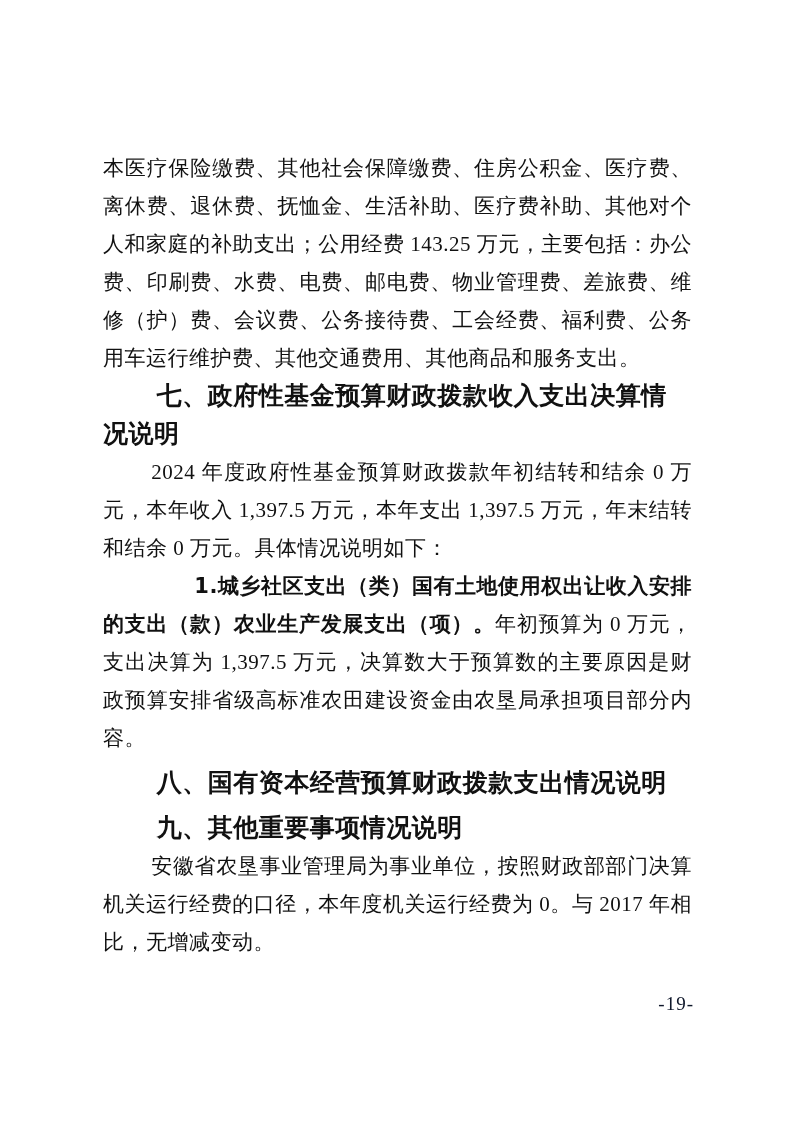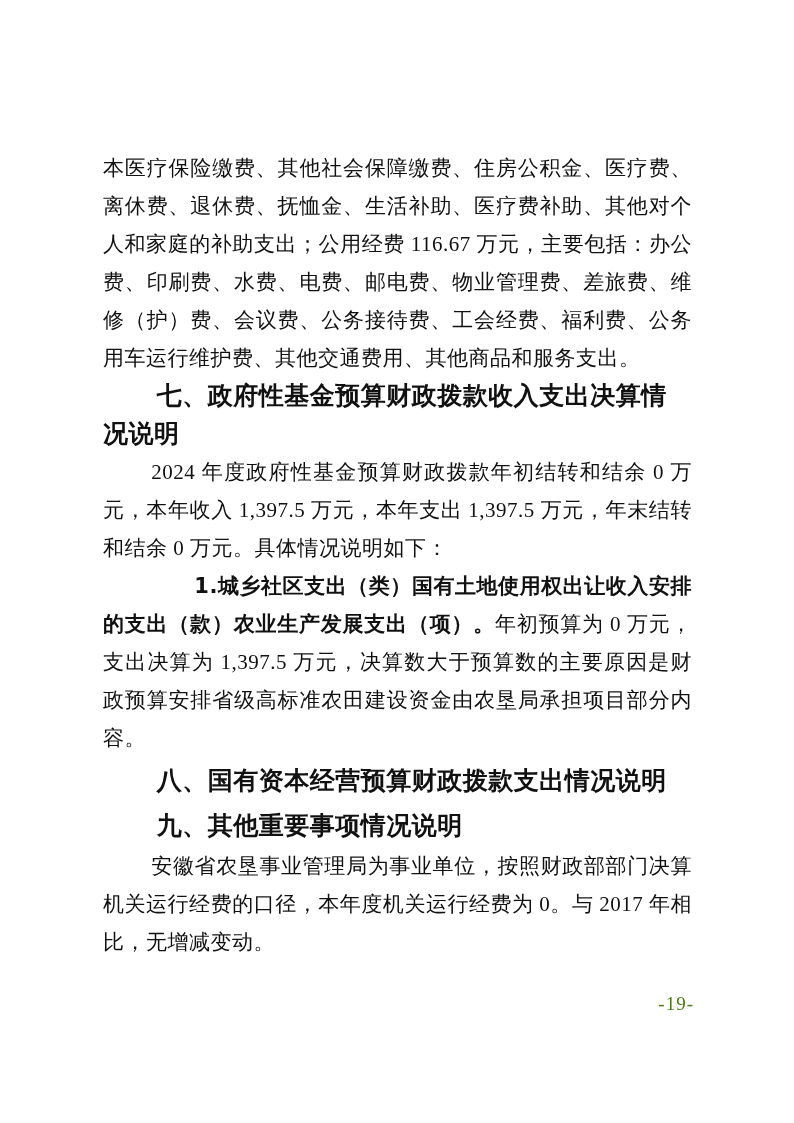--- a/index.html
+++ b/index.html
@@ -28,42 +28,42 @@
   p.body.continued{ text-indent:0; }
   .heading{
     margin:0;
     font-size:25px;
     line-height:38px;
     font-weight:700;
     text-indent:2.15em;
     letter-spacing:0.5px;
     font-family:"DejaVu Sans","Liberation Sans",sans-serif;
   }
-  .heading.sp{ margin-top:7px;font-family:Liberation Mono, monospace; }
+  .heading.sp{ margin-top:7px; }
   p.body .lead{
     font-weight:700;
     font-family:"DejaVu Sans","Liberation Sans",sans-serif;
     margin-left:43px;
   }
   .page-number{
     position:absolute;
     top:993px;right:100px;
     font-size:19px;
     letter-spacing:1px;
-    color:#4d7c0f;
+    color:#0f172a;
     font-family:"Liberation Serif","DejaVu Serif",serif;
   }
 </style>
 </head>
 <body>
 
 <div class="page">
   <div class="content">
 
-    <p class="body continued">本医疗保险缴费、其他社会保障缴费、住房公积金、医疗费、离休费、退休费、抚恤金、生活补助、医疗费补助、其他对个人和家庭的补助支出；公用经费 116.67 万元，主要包括：办公费、印刷费、水费、电费、邮电费、物业管理费、差旅费、维修（护）费、会议费、公务接待费、工会经费、福利费、公务用车运行维护费、其他交通费用、其他商品和服务支出。</p>
+    <p class="body continued">本医疗保险缴费、其他社会保障缴费、住房公积金、医疗费、离休费、退休费、抚恤金、生活补助、医疗费补助、其他对个人和家庭的补助支出；公用经费 143.25 万元，主要包括：办公费、印刷费、水费、电费、邮电费、物业管理费、差旅费、维修（护）费、会议费、公务接待费、工会经费、福利费、公务用车运行维护费、其他交通费用、其他商品和服务支出。</p>
 
     <h2 class="heading">七、政府性基金预算财政拨款收入支出决算情况说明</h2>
 
     <p class="body">2024 年度政府性基金预算财政拨款年初结转和结余 0 万元，本年收入 1,397.5 万元，本年支出 1,397.5 万元，年末结转和结余 0 万元。具体情况说明如下：</p>
 
     <p class="body"><span class="lead">1.城乡社区支出（类）国有土地使用权出让收入安排的支出（款）农业生产发展支出（项）。</span><span>年初预算为 0 万元，支出决算为 1,397.5 万元，决算数大于预算数的主要原因是财政预算安排省级高标准农田建设资金由农垦局承担项目部分内容。</span></p>
 
     <h2 class="heading sp">八、国有资本经营预算财政拨款支出情况说明</h2>
 
 

